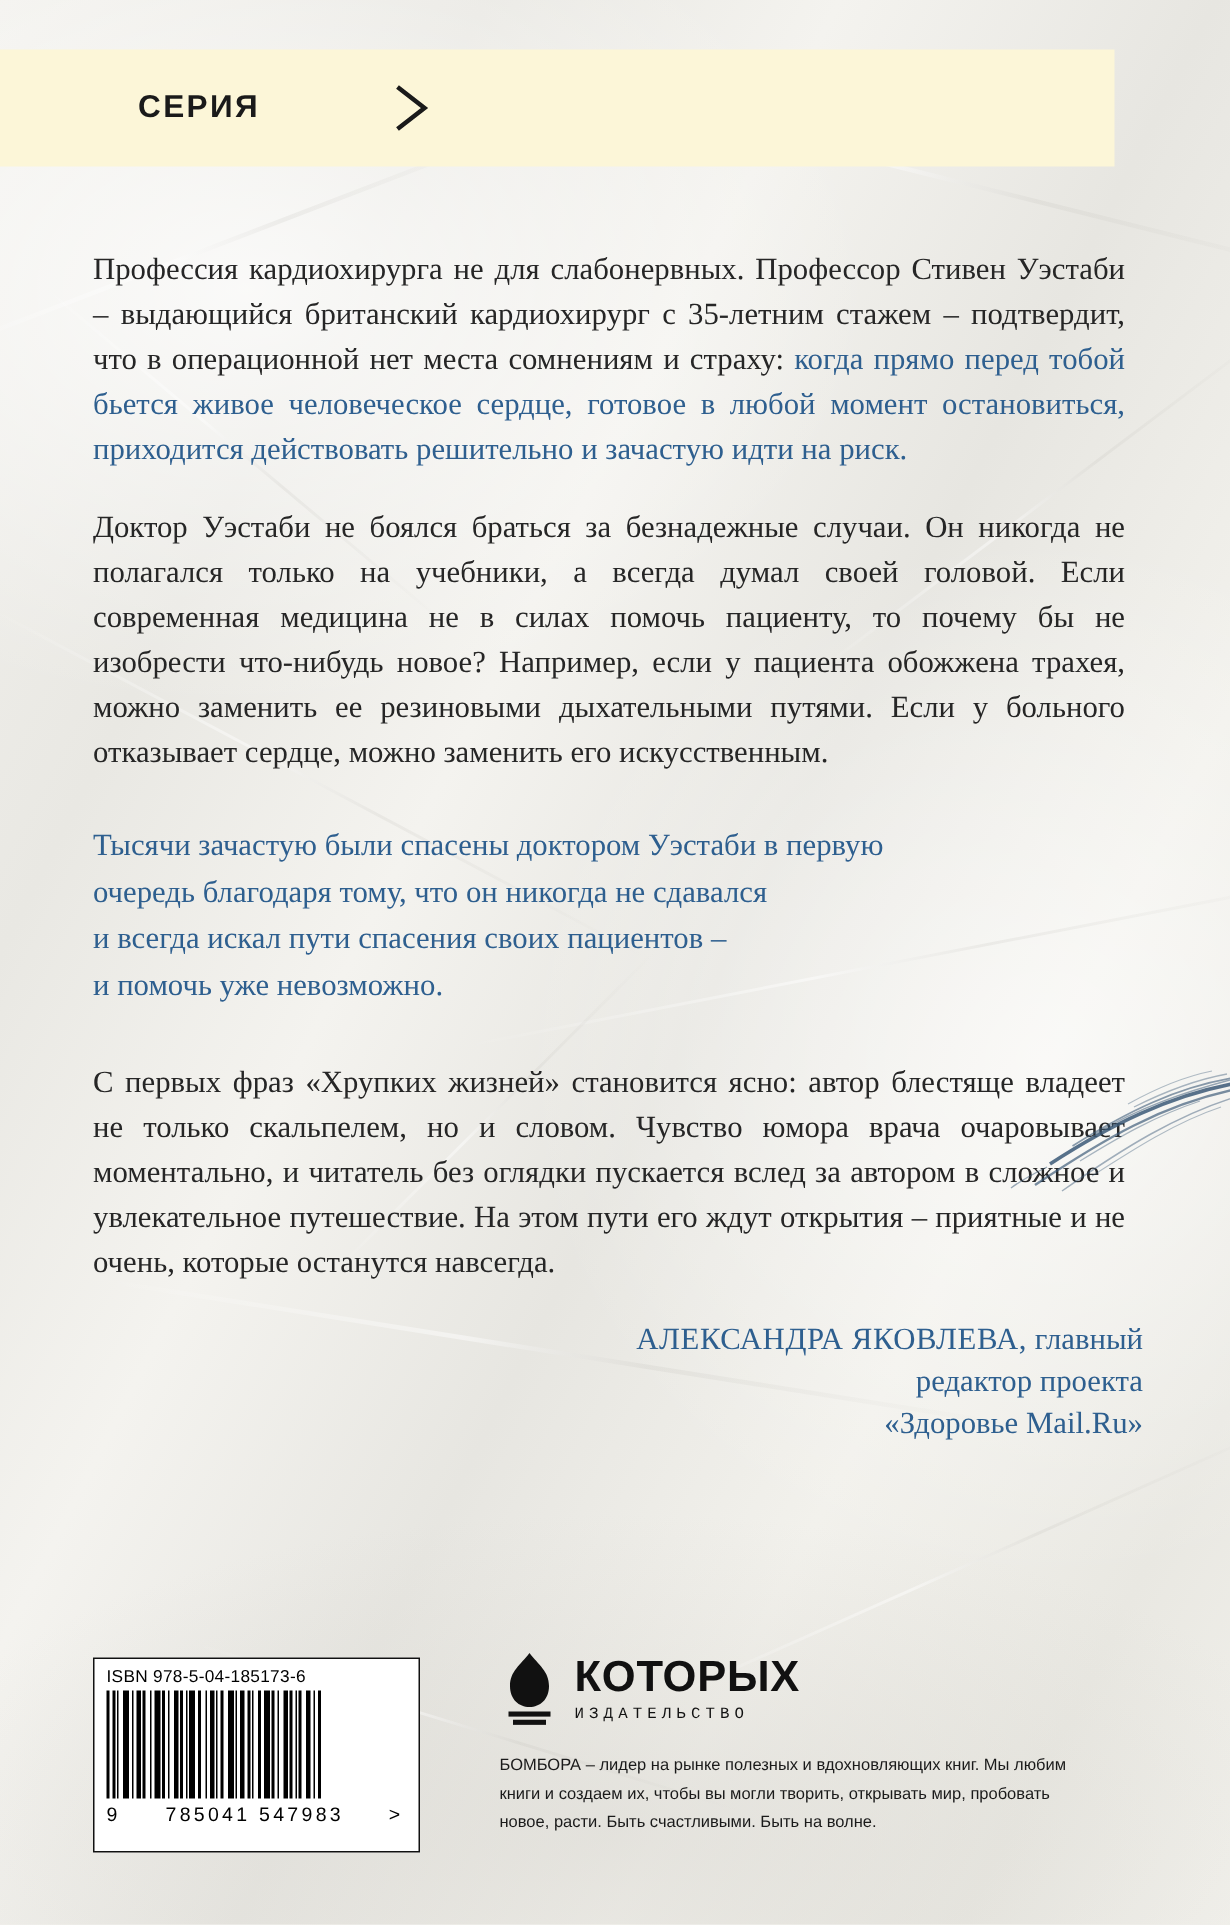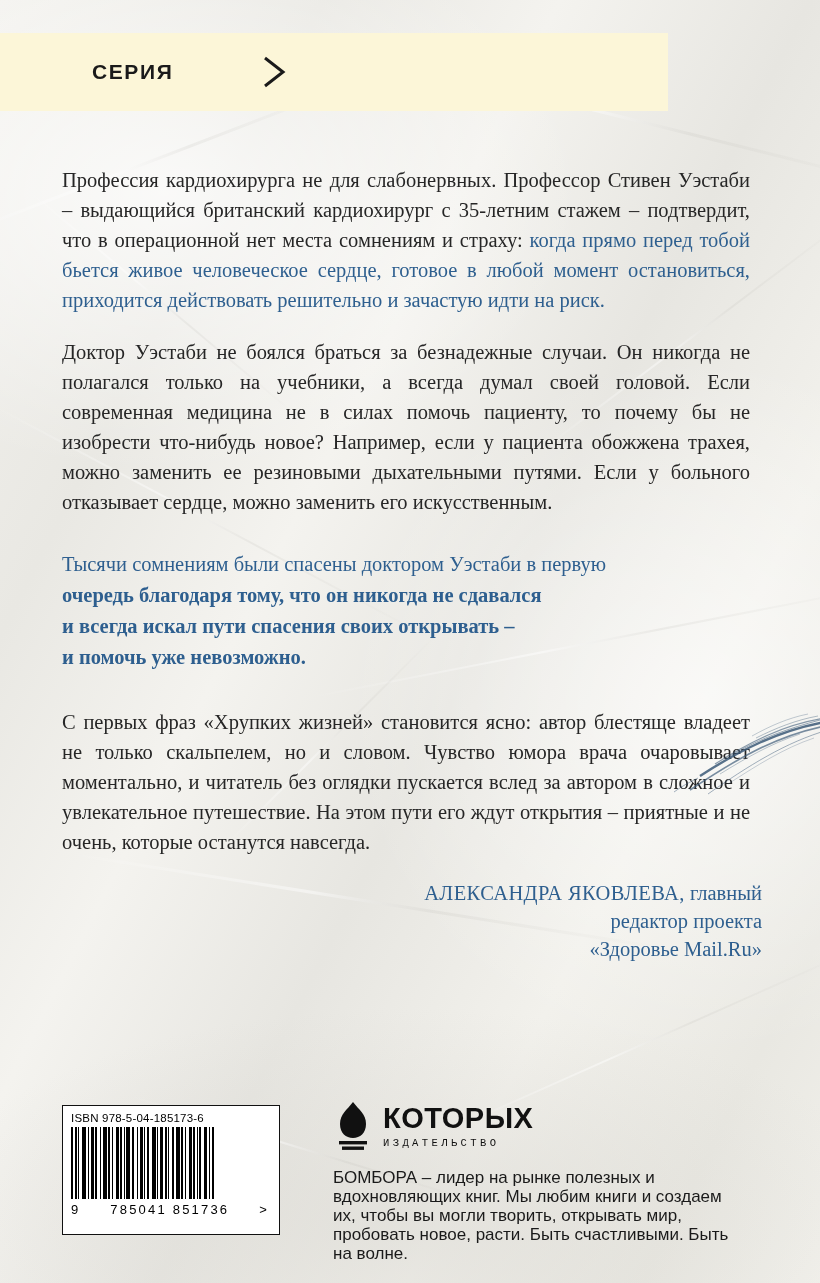--- a/index.html
+++ b/index.html
@@ -39,21 +39,21 @@
   .c6 { left: 420px; top: 1040px; width: 460px; height: 2px; transform: rotate(-24deg); }
   .c7 { left: -20px; top: 300px; width: 360px; height: 2px; transform: rotate(40deg); }
   .c8 { left: 500px; top: 330px; width: 400px; height: 2px; transform: rotate(-37deg); }
   .c9 { left: 120px; top: 1150px; width: 380px; height: 2px; transform: rotate(17deg); }
   .c10 { left: 180px; top: 740px; width: 300px; height: 2px; transform: rotate(-45deg); }
 
   .banner {
     position: absolute;
     left: 0;
     top: 33px;
-    width: 668px;
+    width: 743px;
     height: 78px;
     background: #fcf6d8;
     display: flex;
     align-items: center;
   }
   .banner-label {
     margin-left: 92px;
     font-family: "Liberation Sans", sans-serif;
     font-weight: bold;
     font-size: 21px;
@@ -102,21 +102,20 @@
     line-height: 31px;
     text-align: left;
     margin: 0;
     padding-left: 0;
   }
   .highlight-block .lead {
     padding-left: 0;
   }
   .hl-indent {
     padding-left: 0;
-    font-weight: bold;
   }
   .para-review {
     margin-top: 30px;
   }
   .attribution {
     margin-top: 22px;
     text-align: right;
     color: #2e5f8f;
     font-size: 20.5px;
     line-height: 28px;
@@ -211,21 +210,21 @@
     letter-spacing: 3.4px;
     color: #111;
     margin-top: 4px;
   }
   .pub-blurb {
     position: absolute;
     left: 333px;
     top: 78px;
     width: 400px;
     font-family: "Liberation Sans", sans-serif;
-    font-size: 17px;
+    font-size: 11px;
     line-height: 19px;
     color: #1a1a1a;
   }
 </style>
 </head>
 <body>
 
 <div class="page">
 
   <div class="crease c1"></div>
@@ -248,23 +247,23 @@
     </div>
   </div>
 
   <div class="content">
 
     <p class="para-intro"><span>Профессия кардиохирурга не для слабонервных. Профессор Стивен Уэстаби – выдающийся британский кардиохирург с 35-летним стажем – подтвердит, что в операционной нет места сомнениям и страху: </span><span class="hl">когда прямо перед тобой бьется живое человеческое сердце, готовое в любой момент остановиться, приходится действовать решительно и зачастую идти на риск.</span></p>
 
     <p>Доктор Уэстаби не боялся браться за безнадежные случаи. Он никогда не полагался только на учебники, а всегда думал своей головой. Если современная медицина не в силах помочь пациенту, то почему бы не изобрести что-нибудь новое? Например, если у пациента обожжена трахея, можно заменить ее резиновыми дыхательными путями. Если у больного отказывает сердце, можно заменить его искусственным.</p>
 
     <div class="highlight-block">
-      <p class="lead">Тысячи сомнениям были спасены доктором Уэстаби в первую</p>
+      <p class="lead">Тысячи зачастую были спасены доктором Уэстаби в первую</p>
       <p class="hl-indent">очередь благодаря тому, что он никогда не сдавался</p>
-      <p class="hl-indent">и всегда искал пути спасения своих открывать –</p>
+      <p class="hl-indent">и всегда искал пути спасения своих пациентов –</p>
       <p class="hl-indent">и помочь уже невозможно.</p>
     </div>
 
     <p class="para-review">С первых фраз «Хрупких жизней» становится ясно: автор блестяще владеет не только скальпелем, но и словом. Чувство юмора врача очаровывает моментально, и читатель без оглядки пускается вслед за автором в сложное и увлекательное путешествие. На этом пути его ждут открытия – приятные и не очень, которые останутся навсегда.</p>
 
     <div class="attribution">
       <div><span class="name">АЛЕКСАНДРА ЯКОВЛЕВА,</span> <span>главный</span></div>
       <div>редактор проекта</div>
       <div>«Здоровье Mail.Ru»</div>
     </div>
@@ -357,21 +356,21 @@
         <span style="width:2px"></span>
           <span style="width:3px;background:transparent"></span>
         <span style="width:3px"></span>
           <span style="width:2px;background:transparent"></span>
         <span style="width:1px"></span>
           <span style="width:2px;background:transparent"></span>
         <span style="width:2px"></span>
       </div>
       <div class="barcode-digits">
         <span>9</span>
-        <span>785041 851736</span>
+        <span>785041 547983</span>
         <span>&gt;</span>
       </div>
     </div>
 
     <div class="publisher">
       <svg class="pub-mark" viewBox="0 0 40 52">
         <path d="M20,2 C14,10 7,14 7,24 C7,33 13,38 20,38 C27,38 33,33 33,24 C33,14 26,10 20,2 Z" fill="#111"></path>
         <rect x="6" y="41" width="28" height="3.4" fill="#111"></rect>
         <rect x="9" y="46.5" width="22" height="3.4" fill="#111"></rect>
       </svg>

